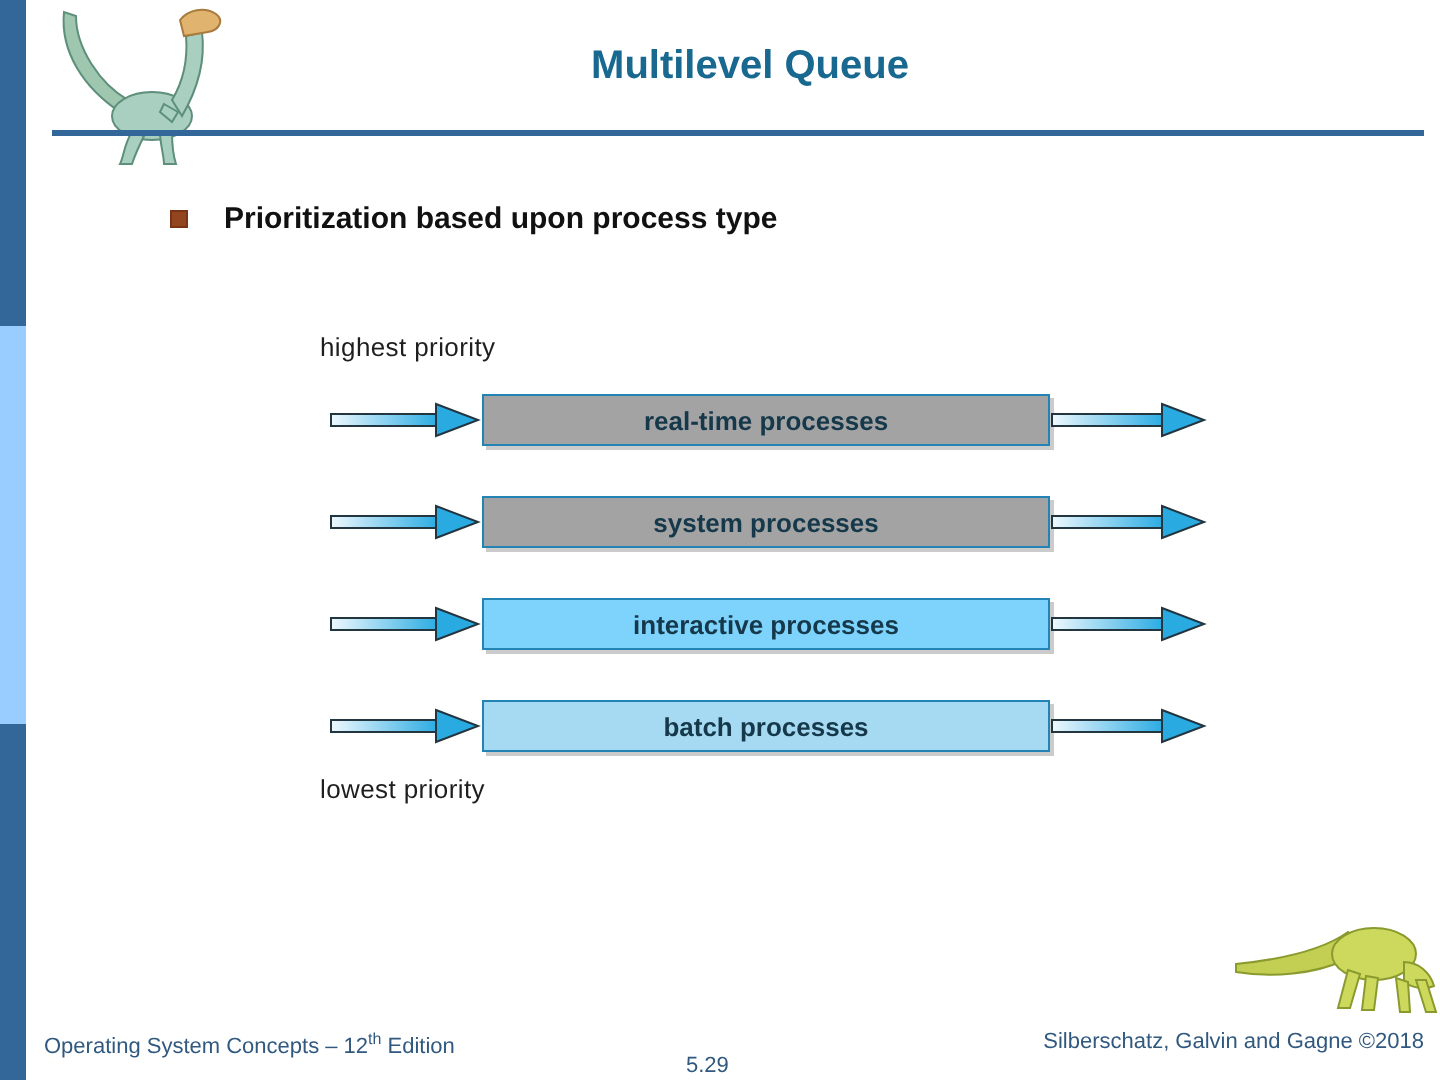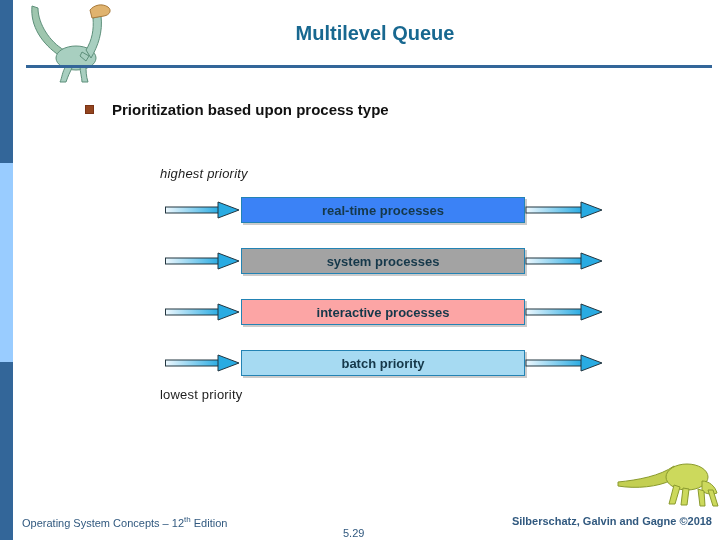--- a/index.html
+++ b/index.html
@@ -19,36 +19,36 @@
     left:30px;top:22px;width:690px;text-align:center;
     font-size:20px;font-weight:bold;color:#186890;letter-spacing:0;
   }
   .title-rule{left:26px;top:65px;width:686px;height:3px;background:#336699;}
   
   .bullet-row{left:61px;top:100px;width:560px;height:18px;display:flex;align-items:center;margin-left:24px;}
   .bullet-square{width:7px;height:7px;background:#93451f;border:1px solid #7a3315;margin-right:18px;flex:none;}
   .bullet-text{font-size:15px;font-weight:bold;color:#111111;}
   
   .prio-label{font-size:13px;color:#1e1e1e;letter-spacing:.2px;}
-  .lbl-high{left:160px;top:166px;font-style:italic;}
+  .lbl-high{left:160px;top:166px;}
   .lbl-low{left:160px;top:387px;}
   .queue-row{position:absolute;left:164px;width:440px;height:26px;display:flex;align-items:center;}
   .queue-box{
     flex:none;width:284px;height:26px;box-sizing:border-box;
     border:1.5px solid #2383b4;
     display:flex;align-items:center;justify-content:center;
     box-shadow:2px 2px 0 rgba(140,140,140,.45);
   }
   .queue-box span{font-size:13px;font-weight:600;color:#15384a;}
   .arrow-svg{flex:none;display:block;}
   
   .footer-text{font-size:11px;color:#31597f;}
   .footer-left{left:22px;top:515px;}
   .footer-page{left:343px;top:527px;}
-  .footer-right{right:8px;top:515px;font-weight:bold;}
+  .footer-right{right:8px;top:515px;}
   sup{font-size:8px;}
   
   .dino-top{left:20px;top:2px;width:96px;height:82px;}
   .dino-bottom{left:616px;top:448px;width:104px;height:68px;}
 </style>
 </head>
 <body>
 
 <svg width="0" height="0" style="position:absolute" aria-hidden="true">
   <defs>
@@ -82,21 +82,21 @@
 </div>
 
 <div class="abs prio-label lbl-high">highest priority</div>
 <div class="abs prio-label lbl-low">lowest priority</div>
 
 <div class="queue-row" style="top:197px">
   <svg class="arrow-svg" width="77" height="22" viewBox="0 0 77 22">
     <rect x="1.5" y="8" width="54" height="6" fill="url(#agrad)" stroke="#233640" stroke-width="1"></rect>
     <polygon points="54,3 75,11 54,19" fill="#29abe2" stroke="#233640" stroke-width="1"></polygon>
   </svg>
-  <div class="queue-box" style="background-color: #3b82f6;">
+  <div class="queue-box" style="background-color: #a3a3a3;">
     <span>real-time processes</span>
   </div>
   <svg class="arrow-svg" width="79" height="22" viewBox="0 0 79 22">
     <rect x="1" y="8" width="56" height="6" fill="url(#agrad)" stroke="#233640" stroke-width="1"></rect>
     <polygon points="56,3 77,11 56,19" fill="#29abe2" stroke="#233640" stroke-width="1"></polygon>
   </svg>
 </div>
 
 <div class="queue-row" style="top:248px">
   <svg class="arrow-svg" width="77" height="22" viewBox="0 0 77 22">
@@ -110,36 +110,36 @@
     <rect x="1" y="8" width="56" height="6" fill="url(#agrad)" stroke="#233640" stroke-width="1"></rect>
     <polygon points="56,3 77,11 56,19" fill="#29abe2" stroke="#233640" stroke-width="1"></polygon>
   </svg>
 </div>
 
 <div class="queue-row" style="top:299px">
   <svg class="arrow-svg" width="77" height="22" viewBox="0 0 77 22">
     <rect x="1.5" y="8" width="54" height="6" fill="url(#agrad)" stroke="#233640" stroke-width="1"></rect>
     <polygon points="54,3 75,11 54,19" fill="#29abe2" stroke="#233640" stroke-width="1"></polygon>
   </svg>
-  <div class="queue-box" style="background-color: #fca5a5;">
+  <div class="queue-box" style="background-color: #7dd3fc;">
     <span>interactive processes</span>
   </div>
   <svg class="arrow-svg" width="79" height="22" viewBox="0 0 79 22">
     <rect x="1" y="8" width="56" height="6" fill="url(#agrad)" stroke="#233640" stroke-width="1"></rect>
     <polygon points="56,3 77,11 56,19" fill="#29abe2" stroke="#233640" stroke-width="1"></polygon>
   </svg>
 </div>
 
 <div class="queue-row" style="top:350px">
   <svg class="arrow-svg" width="77" height="22" viewBox="0 0 77 22">
     <rect x="1.5" y="8" width="54" height="6" fill="url(#agrad)" stroke="#233640" stroke-width="1"></rect>
     <polygon points="54,3 75,11 54,19" fill="#29abe2" stroke="#233640" stroke-width="1"></polygon>
   </svg>
   <div class="queue-box" style="background-color: rgb(166, 218, 242);">
-    <span>batch priority</span>
+    <span>batch processes</span>
   </div>
   <svg class="arrow-svg" width="79" height="22" viewBox="0 0 79 22">
     <rect x="1" y="8" width="56" height="6" fill="url(#agrad)" stroke="#233640" stroke-width="1"></rect>
     <polygon points="56,3 77,11 56,19" fill="#29abe2" stroke="#233640" stroke-width="1"></polygon>
   </svg>
 </div>
 
 <svg class="abs dino-bottom" viewBox="0 0 104 68">
   <path d="M2,34 C22,32 44,28 58,18 L66,24 56,32 C42,39 20,41 2,38 Z" fill="#c3cf52" stroke="#8a9a2e" stroke-width="1"></path>
   <ellipse cx="71" cy="29" rx="21" ry="13" fill="#ccd95c" stroke="#8a9a2e" stroke-width="1"></ellipse>

